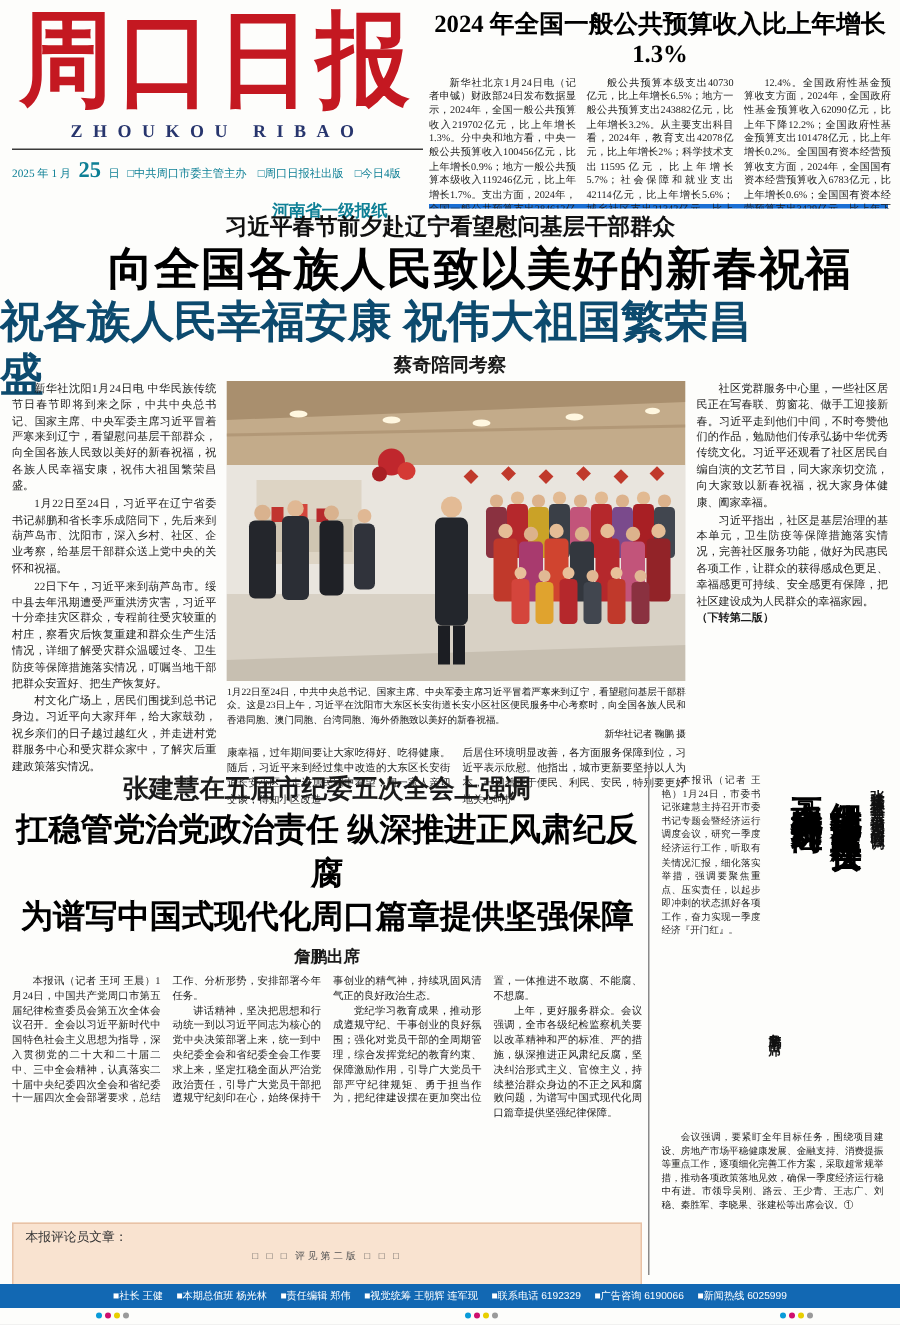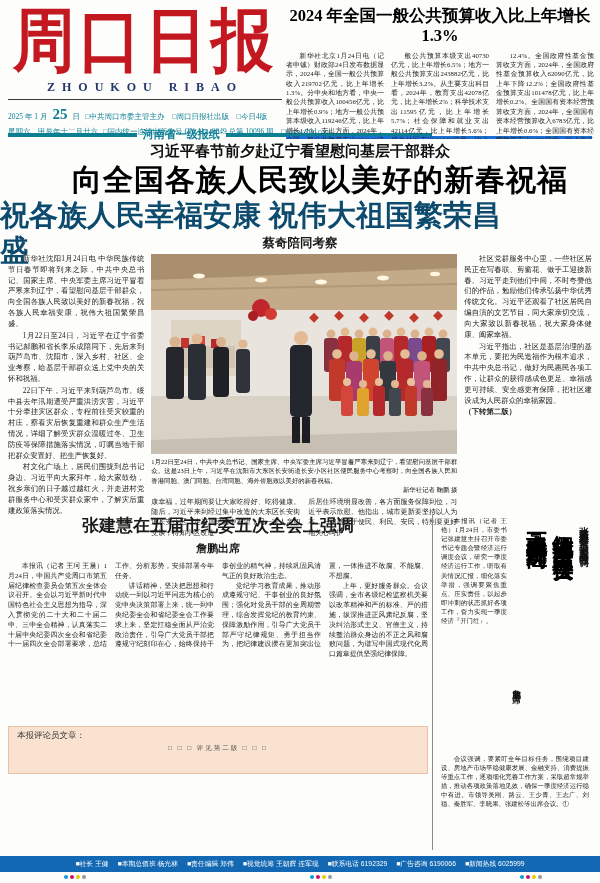--- a/index.html
+++ b/index.html
@@ -10,21 +10,21 @@
   .mast-title{font-family:"DejaVu Serif",serif;font-weight:bold;color:#c41821;
               font-size:62px;line-height:1.1;text-align:center;letter-spacing:4px;
               transform:scaleY(1.12);transform-origin:top;}
   .mast-pinyin{margin-top:10px;text-align:center;color:#27356d;font-weight:bold;
                font-size:12px;letter-spacing:7px;font-family:"Liberation Serif",serif;}
   .mast-rule{border-top:1.5px solid #3a3a3a;margin-top:4px;}
   .dateline{margin-top:3px;color:#0d7f95;font-size:7.5px;line-height:1.5;}
   .dateline .row{display:flex;align-items:baseline;gap:5px;white-space:nowrap;}
   .date-day{font-size:15px;font-weight:bold;}
   
-  .grade-banner{position:absolute;left:8px;top:127px;width:424px;display:flex;align-items:center;gap:6px;}
+  .grade-banner{position:absolute;left:8px;top:127px;width:424px;display:flex;align-items:center;gap:6px;flex-direction:column;}
   .grade-banner .bar{height:4px;background:#0d7f95;flex:1;}
   .grade-banner .txt{color:#0d7f95;font-weight:bold;font-size:11px;white-space:nowrap;}
   .blue-rule{position:absolute;left:286px;top:136px;width:306px;height:3px;background:#1a6fd4;}
   
   .topright{position:absolute;left:286px;top:6px;width:308px;}
   .topright h2{margin:0 0 5px 0;font-size:16.5px;line-height:1.2;text-align:center;
                font-family:"Liberation Serif",serif;font-weight:bold;color:#000;}
   .topright .cols{display:flex;gap:7px;height:88px;overflow:hidden;}
   .topright .cols p{margin:0;flex:1;font-size:6.8px;line-height:1.38;text-align:justify;
                     text-indent:2em;color:#222;}
@@ -90,24 +90,20 @@
   <div class="mast-left">
     <div class="mast-title">周口日报</div>
     <div class="mast-pinyin">ZHOUKOU RIBAO</div>
     <div class="mast-rule"></div>
     <div class="dateline">
       <div class="row">
         <span>2025 年 1 月</span>
         <span class="date-day">25</span>
         <span>日</span>
         <span>□中共周口市委主管主办　□周口日报社出版　□今日4版</span>
-      </div>
-      <div class="row">
-        <span>星期六　甲辰年十二月廿六</span>
-        <span>□国内统一连续出版物号 CN 41—0049 总第 10096 期　□www.zhld.com</span>
       </div>
     </div>
   </div>
 
   <div class="grade-banner">
     <div class="bar"></div>
     <div class="txt">河南省一级报纸</div>
     <div class="bar" style="flex:1.6"></div>
   </div>
   <div class="blue-rule"></div>
@@ -245,27 +241,31 @@
         <span class="credit">新华社记者 鞠鹏 摄</span>
       </div>
       <div class="under-photo">
         <p>康幸福，过年期间要让大家吃得好、吃得健康。随后，习近平来到经过集中改造的大东区长安街道长安小区，走进居民家中看望，同一家人亲切交谈，得知小区改造</p>
         <p>后居住环境明显改善，各方面服务保障到位，习近平表示欣慰。他指出，城市更新要坚持以人为本，一切着眼于便民、利民、安民，特别要更好地关心呵护</p>
       </div>
     </div>
 
     <div class="lead-right col-sm">
       <p>社区党群服务中心里，一些社区居民正在写春联、剪窗花、做手工迎接新春。习近平走到他们中间，不时夸赞他们的作品，勉励他们传承弘扬中华优秀传统文化。习近平还观看了社区居民自编自演的文艺节目，同大家亲切交流，向大家致以新春祝福，祝大家身体健康、阖家幸福。</p>
-      <p>习近平指出，社区是基层治理的基本单元，要把为民造福作为根本追求，中共中央总书记，做好为民惠民各项工作，让群众的获得感成色更足、幸福感更可持续、安全感更有保障，把社区建设成为人民群众的幸福家园。</p>
+      <p>习近平指出，社区是基层治理的基本单元，卫生防疫等保障措施落实情况，完善社区服务功能，做好为民惠民各项工作，让群众的获得感成色更足、幸福感更可持续、安全感更有保障，把社区建设成为人民群众的幸福家园。</p>
       <p class="jump-note">（下转第二版）</p>
     </div>
   </div>
 
   <div class="second">
     <div class="kicker">张建慧在五届市纪委五次全会上强调</div>
+    <div class="headline">
+      <div>扛稳管党治党政治责任  纵深推进正风肃纪反腐</div>
+      <div>为谱写中国式现代化周口篇章提供坚强保障</div>
+    </div>
     <div class="sub">詹鹏出席</div>
     <div class="body">
       <p>本报讯（记者 王珂 王晨）1月24日，中国共产党周口市第五届纪律检查委员会第五次全体会议召开。全会以习近平新时代中国特色社会主义思想为指导，深入贯彻党的二十大和二十届二中、三中全会精神，认真落实二十届中央纪委四次全会和省纪委十一届四次全会部署要求，总结工作、分析形势，安排部署今年任务。</p>
       <p>讲话精神，坚决把思想和行动统一到以习近平同志为核心的党中央决策部署上来，统一到中央纪委全会和省纪委全会工作要求上来，坚定扛稳全面从严治党政治责任，引导广大党员干部把遵规守纪刻印在心，始终保持干事创业的精气神，持续巩固风清气正的良好政治生态。</p>
       <p>党纪学习教育成果，推动形成遵规守纪、干事创业的良好氛围；强化对党员干部的全周期管理，综合发挥党纪的教育约束、保障激励作用，引导广大党员干部严守纪律规矩、勇于担当作为，把纪律建设摆在更加突出位置，一体推进不敢腐、不能腐、不想腐。</p>
       <p>上年，更好服务群众。会议强调，全市各级纪检监察机关要以改革精神和严的标准、严的措施，纵深推进正风肃纪反腐，坚决纠治形式主义、官僚主义，持续整治群众身边的不正之风和腐败问题，为谱写中国式现代化周口篇章提供坚强纪律保障。</p>
     </div>
     <div class="comment-box">
       <div class="label">本报评论员文章：</div>
       <div class="note">□ □ □  评见第二版  □ □ □</div>

